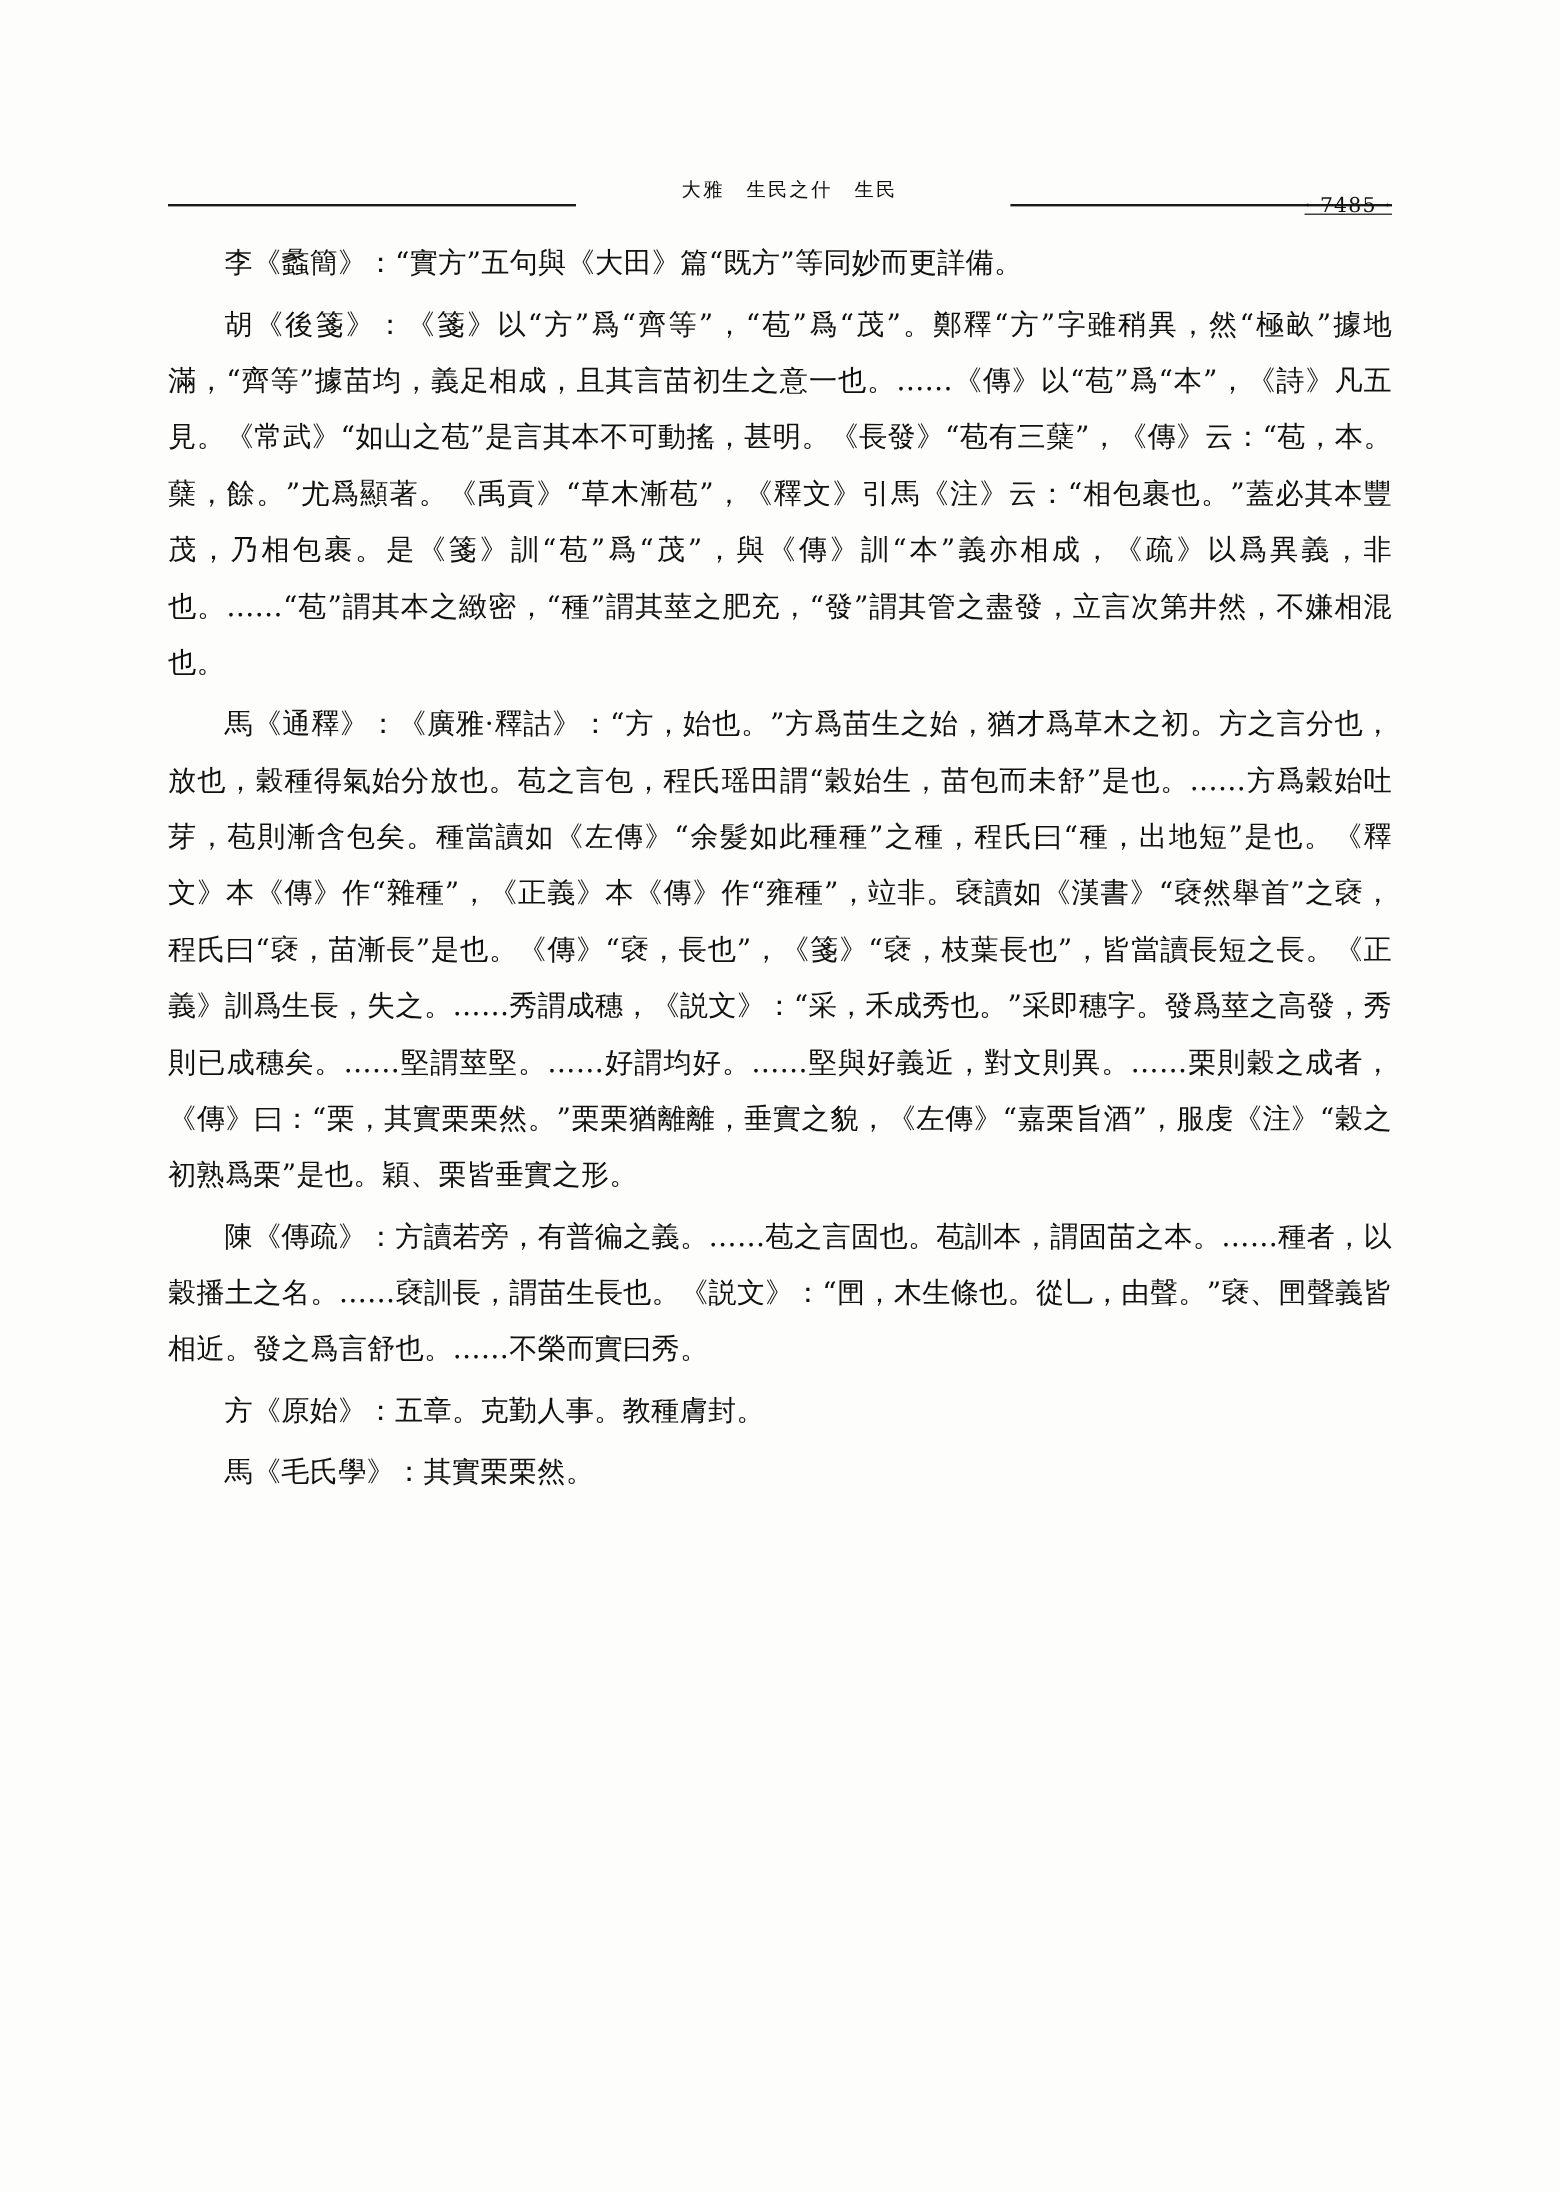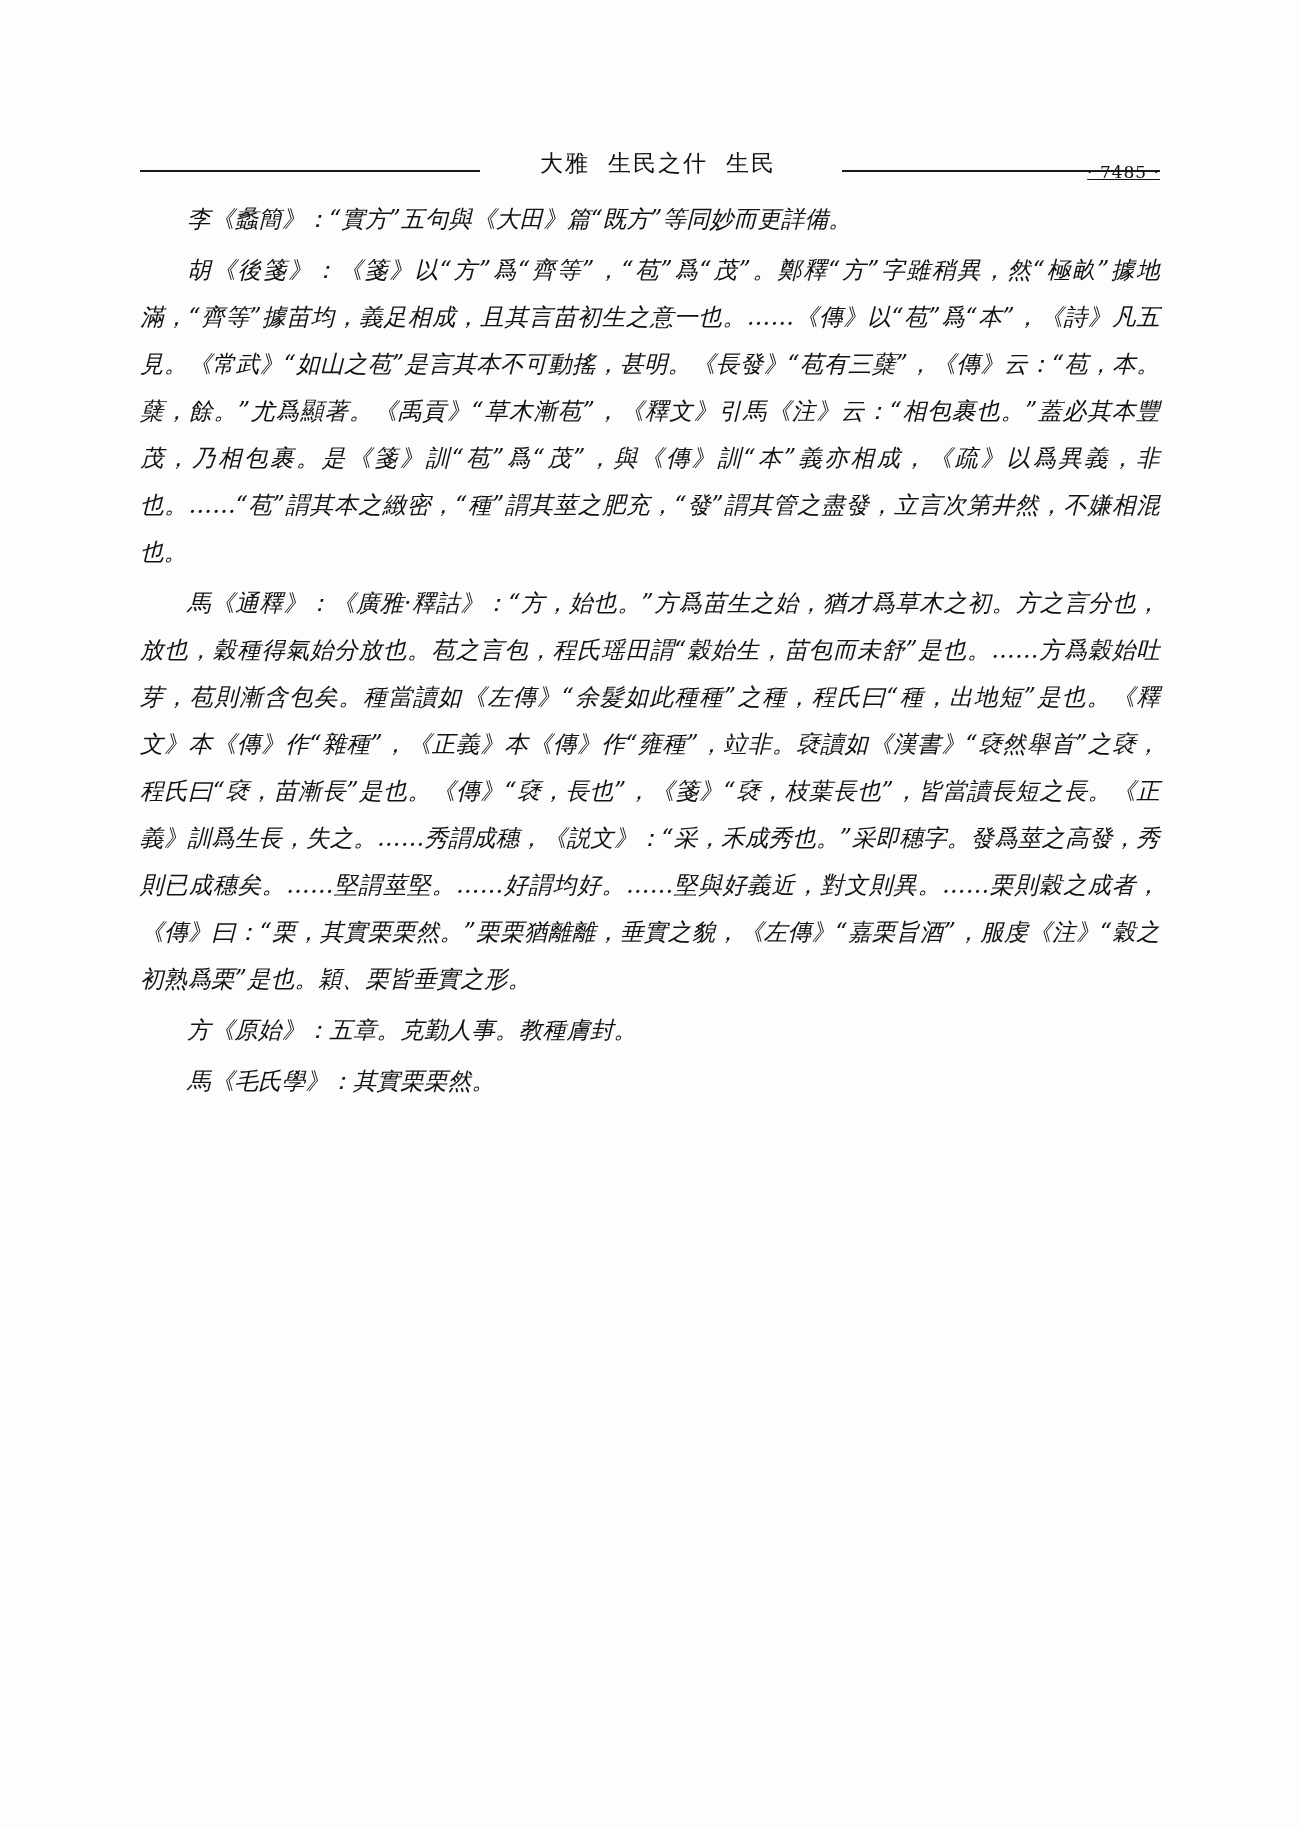--- a/index.html
+++ b/index.html
@@ -31,40 +31,39 @@
     background: #1a1a1a;
   }
   .header-rule-left { left: 0; width: 340px; }
   .header-rule-right { right: 0; width: 318px; }
   .header-center {
     position: absolute;
     left: 348px;
     top: 0;
     width: 340px;
     text-align: center;
-    font-size: 23px;
+    font-size: 16px;
     letter-spacing: 2px;
     white-space: nowrap;
   }
   .header-center .sep { display: inline-block; width: 18px; }
   .page-number {
     position: absolute;
     right: 0;
     top: 14px;
     font-size: 17px;
     letter-spacing: 1px;
     white-space: nowrap;
     text-decoration: underline;
   }
   .body {
     position: absolute;
     top: 196px;
     left: 140px;
     width: 1020px;
-    font-style: italic;
   }
   p.para {
     margin: 0 0 4px 0;
     font-size: 23.5px;
     line-height: 47px;
     text-align: justify;
     text-justify: inter-character;
     text-indent: 47px;
     letter-spacing: 0.2px;
   }
@@ -81,17 +80,18 @@
     <div class="header-center">
       <span>大雅</span><span class="sep"></span><span>生民之什</span><span class="sep"></span><span>生民</span>
     </div>
     <div class="page-number">· 7485 ·</div>
   </div>
 
   <div class="body">
     <p class="para">李《蠡簡》：“實方”五句與《大田》篇“既方”等同妙而更詳備。</p>
     <p class="para">胡《後箋》：《箋》以“方”爲“齊等”，“苞”爲“茂”。鄭釋“方”字雖稍異，然“極畝”據地滿，“齊等”據苗均，義足相成，且其言苗初生之意一也。……《傳》以“苞”爲“本”，《詩》凡五見。《常武》“如山之苞”是言其本不可動搖，甚明。《長發》“苞有三蘖”，《傳》云：“苞，本。蘖，餘。”尤爲顯著。《禹貢》“草木漸苞”，《釋文》引馬《注》云：“相包裹也。”蓋必其本豐茂，乃相包裹。是《箋》訓“苞”爲“茂”，與《傳》訓“本”義亦相成，《疏》以爲異義，非也。……“苞”謂其本之緻密，“種”謂其莖之肥充，“發”謂其管之盡發，立言次第井然，不嫌相混也。</p>
     <p class="para">馬《通釋》：《廣雅·釋詁》：“方，始也。”方爲苗生之始，猶才爲草木之初。方之言分也，放也，穀種得氣始分放也。苞之言包，程氏瑶田謂“穀始生，苗包而未舒”是也。……方爲穀始吐芽，苞則漸含包矣。種當讀如《左傳》“余髮如此種種”之種，程氏曰“種，出地短”是也。《釋文》本《傳》作“雜種”，《正義》本《傳》作“雍種”，竝非。褎讀如《漢書》“褎然舉首”之褎，程氏曰“褎，苗漸長”是也。《傳》“褎，長也”，《箋》“褎，枝葉長也”，皆當讀長短之長。《正義》訓爲生長，失之。……秀謂成穗，《説文》：“采，禾成秀也。”采即穗字。發爲莖之高發，秀則已成穗矣。……堅謂莖堅。……好謂均好。……堅與好義近，對文則異。……栗則穀之成者，《傳》曰：“栗，其實栗栗然。”栗栗猶離離，垂實之貌，《左傳》“嘉栗旨酒”，服虔《注》“穀之初熟爲栗”是也。穎、栗皆垂實之形。</p>
+    <p class="para">陳《傳疏》：方讀若旁，有普徧之義。……苞之言固也。苞訓本，謂固苗之本。……種者，以穀播土之名。……褎訓長，謂苗生長也。《説文》：“㘡，木生條也。從乚，由聲。”褎、㘡聲義皆相近。發之爲言舒也。……不榮而實曰秀。</p>
     <p class="para">方《原始》：五章。克勤人事。教種膚封。</p>
     <p class="para last">馬《毛氏學》：其實栗栗然。</p>
   </div>
 
 </div>
 
 </body></html>

